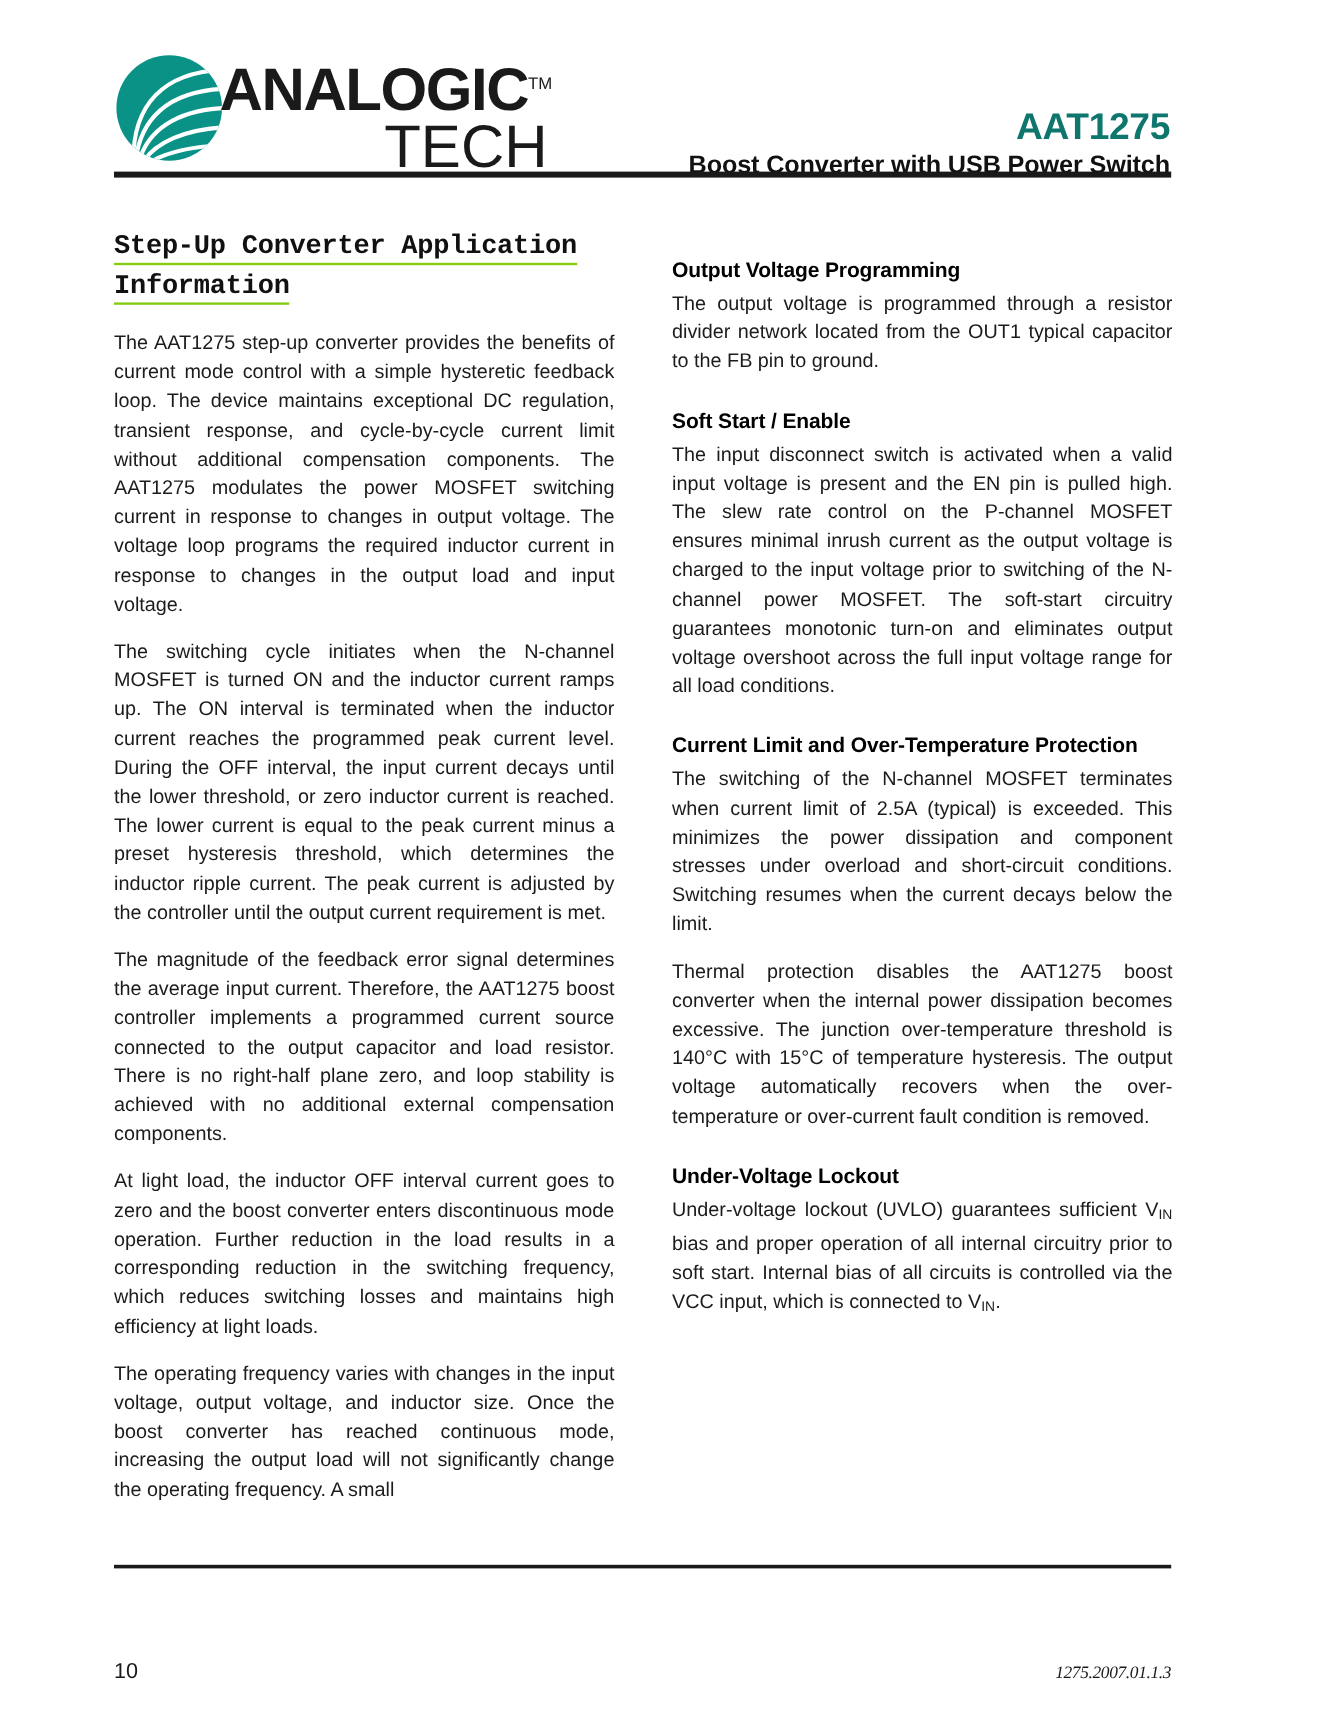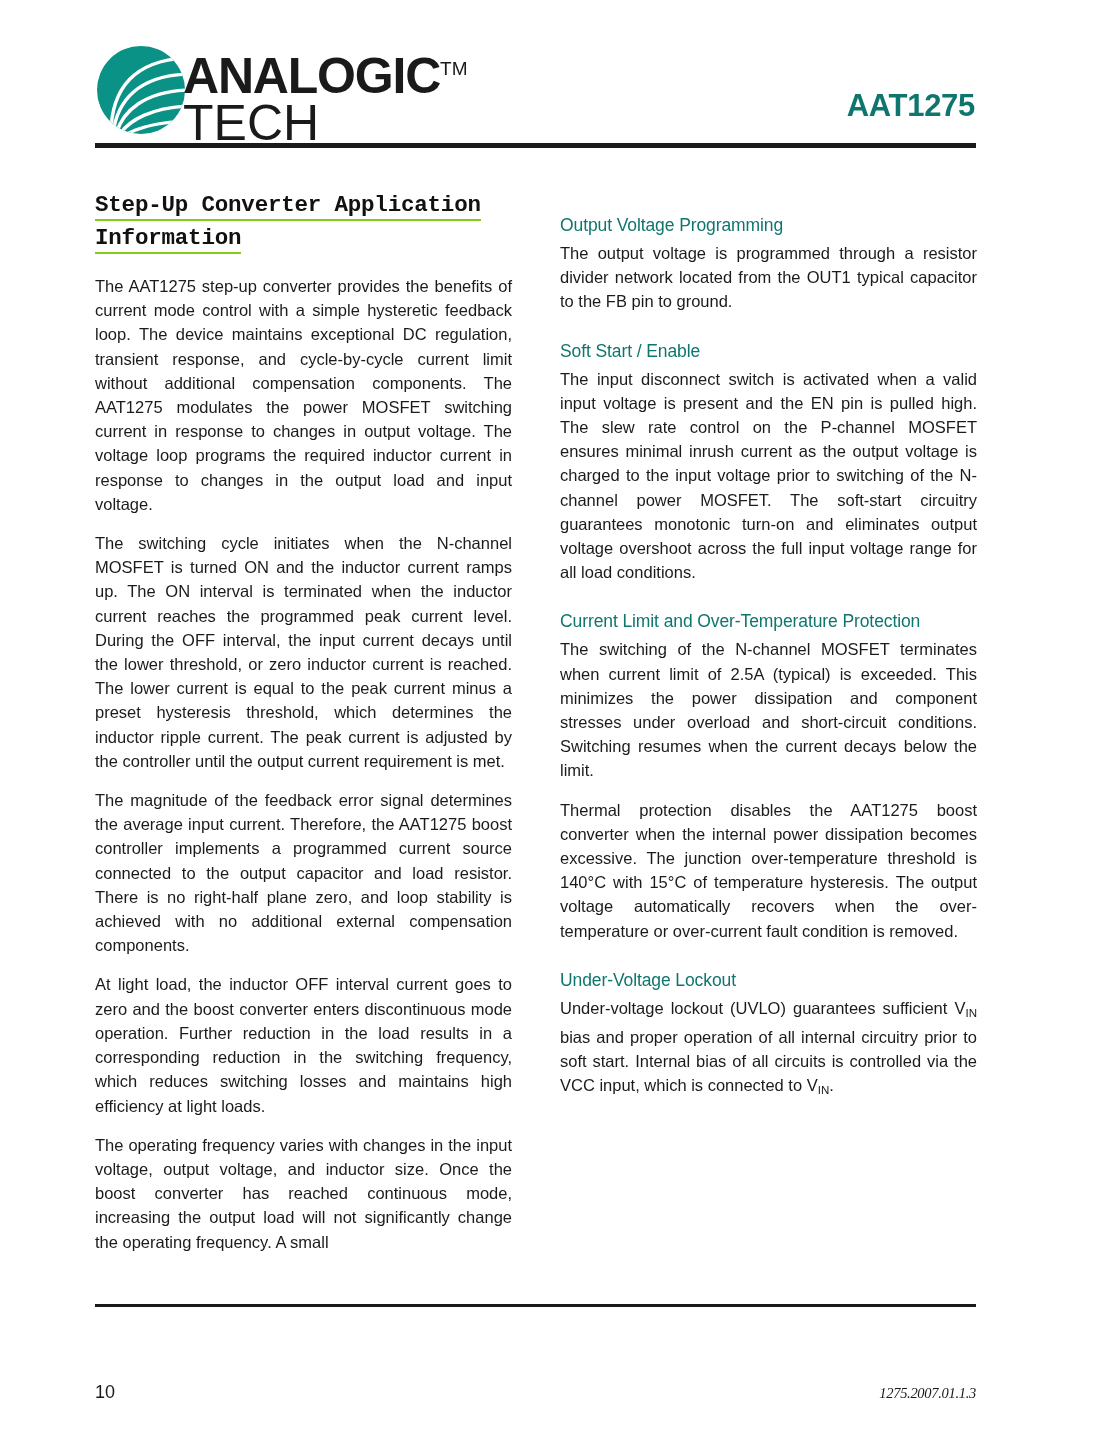--- a/index.html
+++ b/index.html
@@ -50,33 +50,33 @@
   .logo-line1 {
     font-family: "Liberation Sans", sans-serif;
     font-size: 50px;
     font-weight: bold;
     letter-spacing: -1.2px;
     color: #1a1a1a;
     line-height: 46px;
     white-space: nowrap;
   }
   .logo-tm {
-    font-size: 19px;
+    font-size: 14px;
     font-weight: normal;
     vertical-align: super;
     letter-spacing: 0;
   }
   .logo-line2 {
     font-family: "Liberation Sans", sans-serif;
     font-size: 50px;
     font-weight: normal;
     letter-spacing: 0px;
     color: #1a1a1a;
     line-height: 48px;
-    text-align: left;
+    text-align: right;
     padding-right: 4px;
     white-space: nowrap;
   }
 
   .header-titles {
     position: absolute;
     right: 0;
     top: 48px;
     text-align: right;
   }
@@ -131,25 +131,25 @@
     border-bottom: 2px solid #84cc16;
     padding-bottom: 1px;
     display: inline;
     box-decoration-break: clone;
     font-family: Liberation Mono, monospace;
     -webkit-box-decoration-break: clone;
   }
 
   h2.sub-title {
     font-size: 17.5px;
-    font-weight: normal;
+    font-weight: bold;
     line-height: 22px;
     margin: 0 0 5px 0;
     letter-spacing: -0.1px;
-    color: #0f766e;
+    color: #000000;
   }
   h2.sub-title.spaced {
     margin-top: 26px;
   }
 
   p.body {
     font-size: 16.5px;
     line-height: 24.2px;
     margin: 0 0 15px 0;
     text-align: justify;
@@ -222,20 +222,21 @@
         </svg>
       </div>
       <div class="logo-wordmark">
         <div class="logo-line1"><span>ANALOGIC</span><span class="logo-tm">TM</span></div>
         <div class="logo-line2">TECH</div>
       </div>
     </div>
 
     <div class="header-titles">
       <div class="part-number">AAT1275</div>
+      <div class="part-subtitle">Boost Converter with USB Power Switch</div>
     </div>
   </div>
   <div class="header-rule"></div>
 
   <div class="columns">
 
     <div class="col">
       <h1 class="section-title"><span class="u">Step-Up Converter Application Information</span></h1>
       <p class="body">The AAT1275 step-up converter provides the benefits of current mode control with a simple hysteretic feedback loop. The device maintains exceptional DC regulation, transient response, and cycle-by-cycle current limit without additional compensation components. The AAT1275 modulates the power MOSFET switching current in response to changes in output voltage. The voltage loop programs the required inductor current in response to changes in the output load and input voltage.</p>
       <p class="body">The switching cycle initiates when the N-channel MOSFET is turned ON and the inductor current ramps up. The ON interval is terminated when the inductor current reaches the programmed peak current level. During the OFF interval, the input current decays until the lower threshold, or zero inductor current is reached. The lower current is equal to the peak current minus a preset hysteresis threshold, which determines the inductor ripple current. The peak current is adjusted by the controller until the output current requirement is met.</p>

